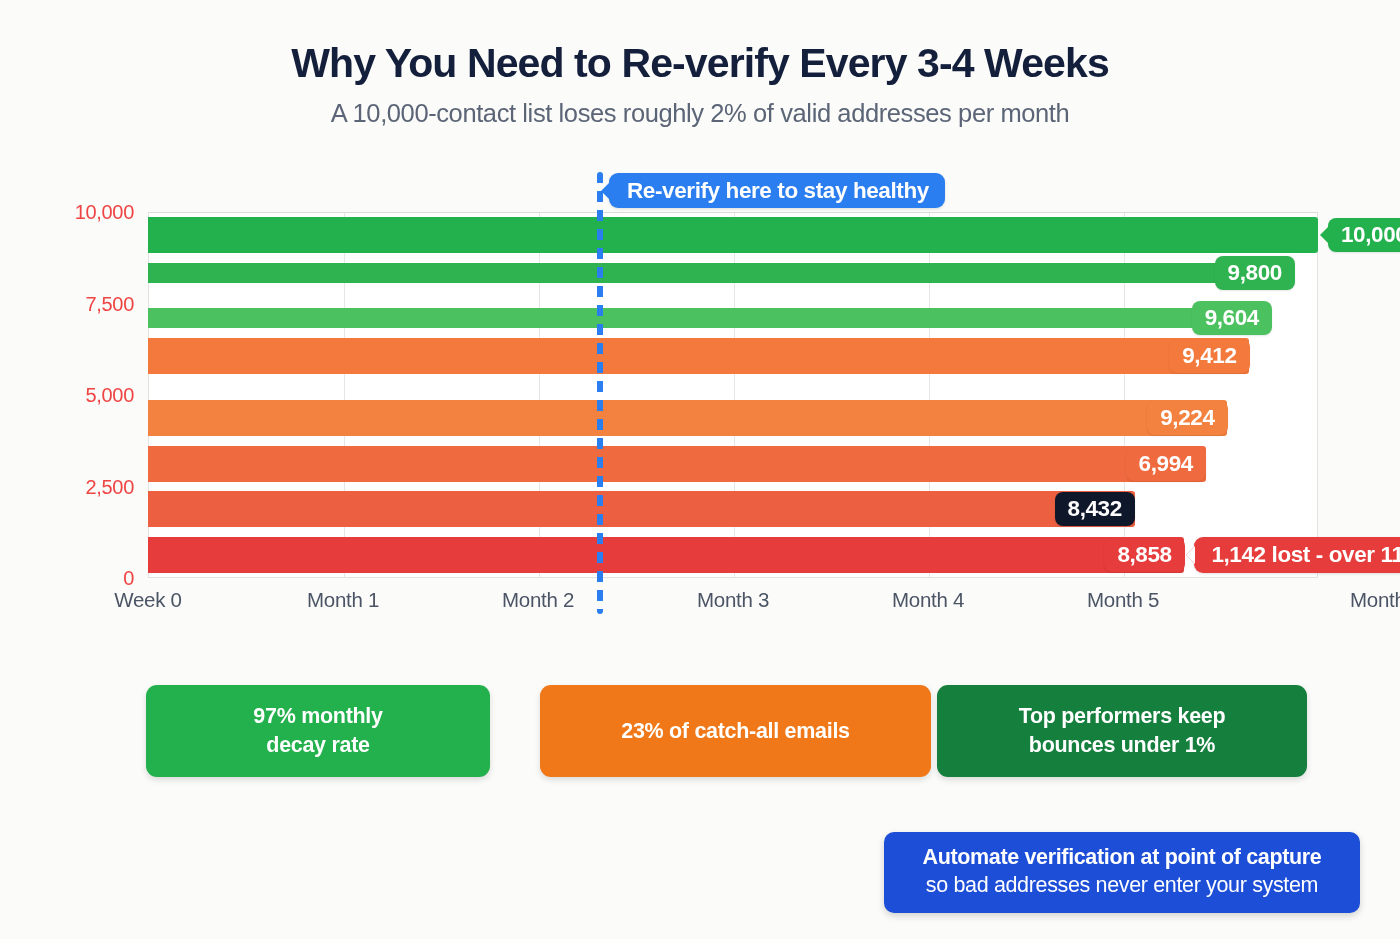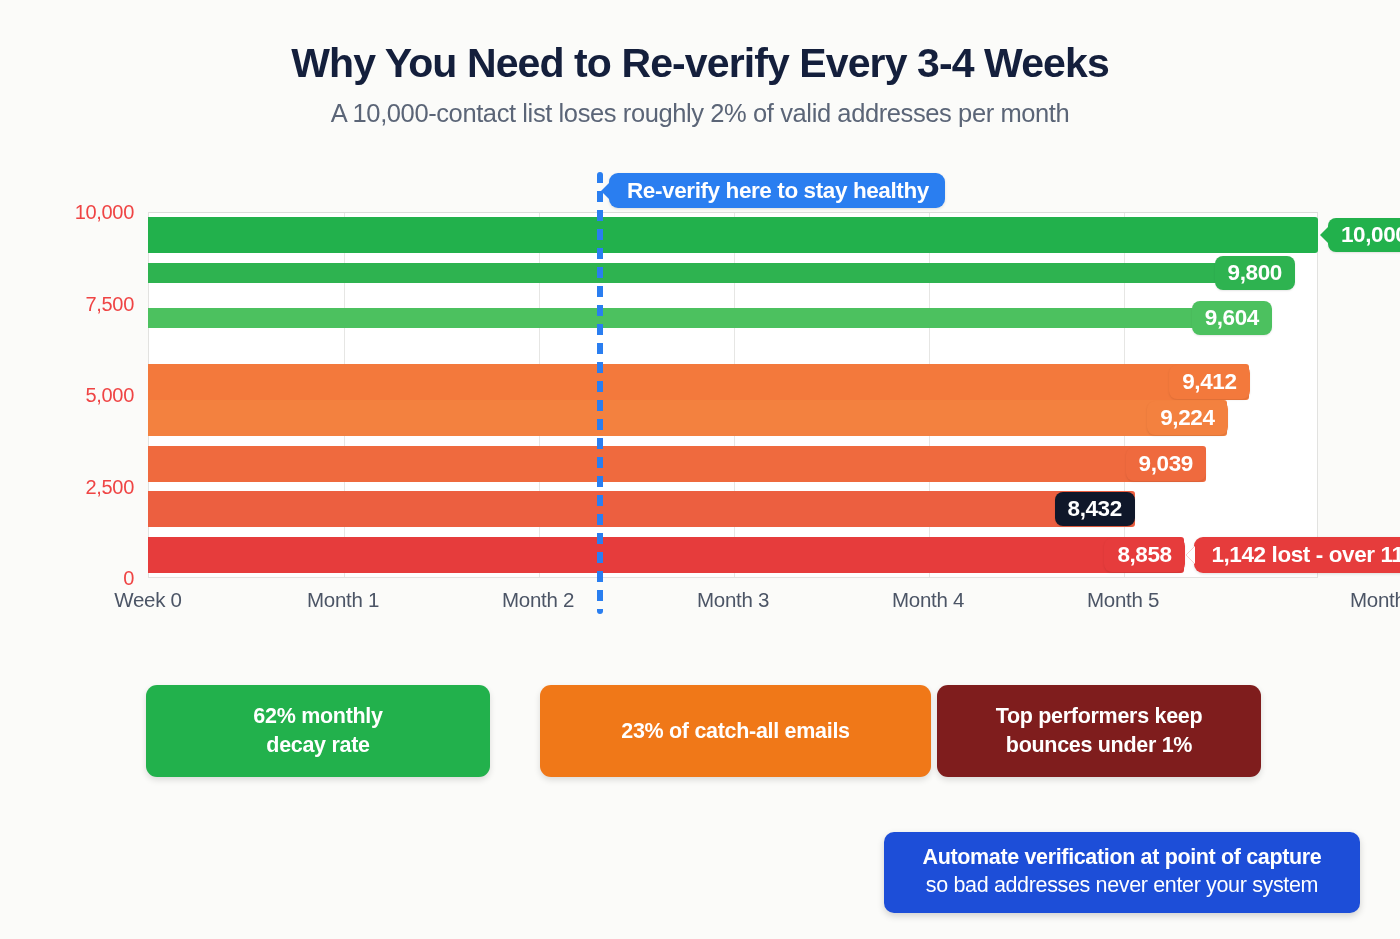--- a/index.html
+++ b/index.html
@@ -231,21 +231,21 @@
     justify-content: center;
     text-align: center;
     font-size: 21.5px;
     font-weight: bold;
     line-height: 1.34;
     letter-spacing: -0.3px;
     box-shadow: 0 3px 6px rgba(0,0,0,0.13);
   }
   .card-1 { left: 146px;  width: 344px; background: #22b14c; }
   .card-2 { left: 540px;  width: 391px; background: #f07818; }
-  .card-3 { left: 937px;  width: 324px; background: #7f1d1d; }
+  .card-3 { left: 937px;  width: 370px; background: #15803d; }
 
   
   .banner {
     position: absolute;
     left: 884px;
     top: 832px;
     width: 476px;
     padding: 12px 0 13px 0;
     background: #1d4ed8;
     border-radius: 10px;
@@ -308,52 +308,52 @@
         <div style="position: absolute; top: 50%; transform: translateY(-50%); width: 0px; height: 0px; border-top: 9px solid transparent; border-bottom: 9px solid transparent; border-right: 9px solid rgb(34, 177, 76); left: 1172px;"></div>
       </div>
       <div class="bar-row" style="top: 50.625px; height: 20px;">
         <div class="bar" style="width: 1146.6px; background: rgb(46, 179, 80);"></div>
         <div class="bar-badge" style="background: rgb(46, 179, 80); right: auto; left: 1066.6px;">9,800</div>
       </div>
       <div class="bar-row" style="top: 96.375px; height: 20px;">
         <div class="bar" style="width: 1123.67px; background: rgb(76, 193, 95);"></div>
         <div class="bar-badge" style="background: rgb(76, 193, 95); right: auto; left: 1043.67px;">9,604</div>
       </div>
-      <div class="bar-row" style="top: 152px; height: 36px;">
+      <div class="bar-row" style="top: 126px; height: 36px;">
         <div class="bar" style="width: 1101.2px; background: rgb(243, 121, 60);"></div>
         <div class="bar-badge" style="background: rgb(243, 121, 60); right: auto; left: 1021.2px;">9,412</div>
       </div>
       <div class="bar-row" style="top: 187.875px; height: 36px;">
         <div class="bar" style="width: 1079.21px; background: rgb(243, 129, 63);"></div>
         <div class="bar-badge" style="background: rgb(243, 129, 63); right: auto; left: 999.208px;">9,224</div>
       </div>
       <div class="bar-row" style="top: 233.625px; height: 36px;">
         <div class="bar" style="width: 1057.56px; background: rgb(239, 106, 62);"></div>
-        <div class="bar-badge" style="background: rgb(239, 106, 62); right: auto; left: 977.563px;">9,039</div>
+        <div class="bar-badge" style="background: rgb(239, 106, 62); right: auto; left: 977.563px;">6,994</div>
       </div>
       <div class="bar-row" style="top: 279.375px; height: 36px;">
         <div class="bar" style="width: 986.544px; background: rgb(236, 95, 64);"></div>
         <div class="bar-badge" style="background: #0f172a; right: auto; left: 906.544px;">8,432</div>
       </div>
       <div class="bar-row" style="top: 325.125px; height: 36px;">
         <div class="bar" style="width: 1036.39px; background: rgb(230, 60, 60);"></div>
         <div class="bar-badge" style="background: rgb(230, 60, 60); right: auto; left: 956.386px;">8,858</div>
         <div style="position: absolute; top: 50%; transform: translateY(-50%); width: 0px; height: 0px; border-top: 9px solid transparent; border-bottom: 9px solid transparent; border-right: 9px solid rgb(230, 60, 60); left: 1038.39px;"></div>
         <div class="callout" style="background: rgb(230, 60, 60); color: rgb(255, 255, 255); left: 1046.39px;">1,142 lost - over 11% decay</div>
       </div>
     </div>
 
   <div class="marker-line"></div>
   <div class="marker-label">Re-verify here to stay healthy</div>
 </div>
 
 <div class="cards">
   <div class="card card-1">
     <div>
-      <div>62% monthly</div>
+      <div>97% monthly</div>
       <div>decay rate</div>
     </div>
   </div>
   <div class="card card-2">
     <div>
       <div>23% of catch-all emails</div>
     </div>
   </div>
   <div class="card card-3">
     <div>

